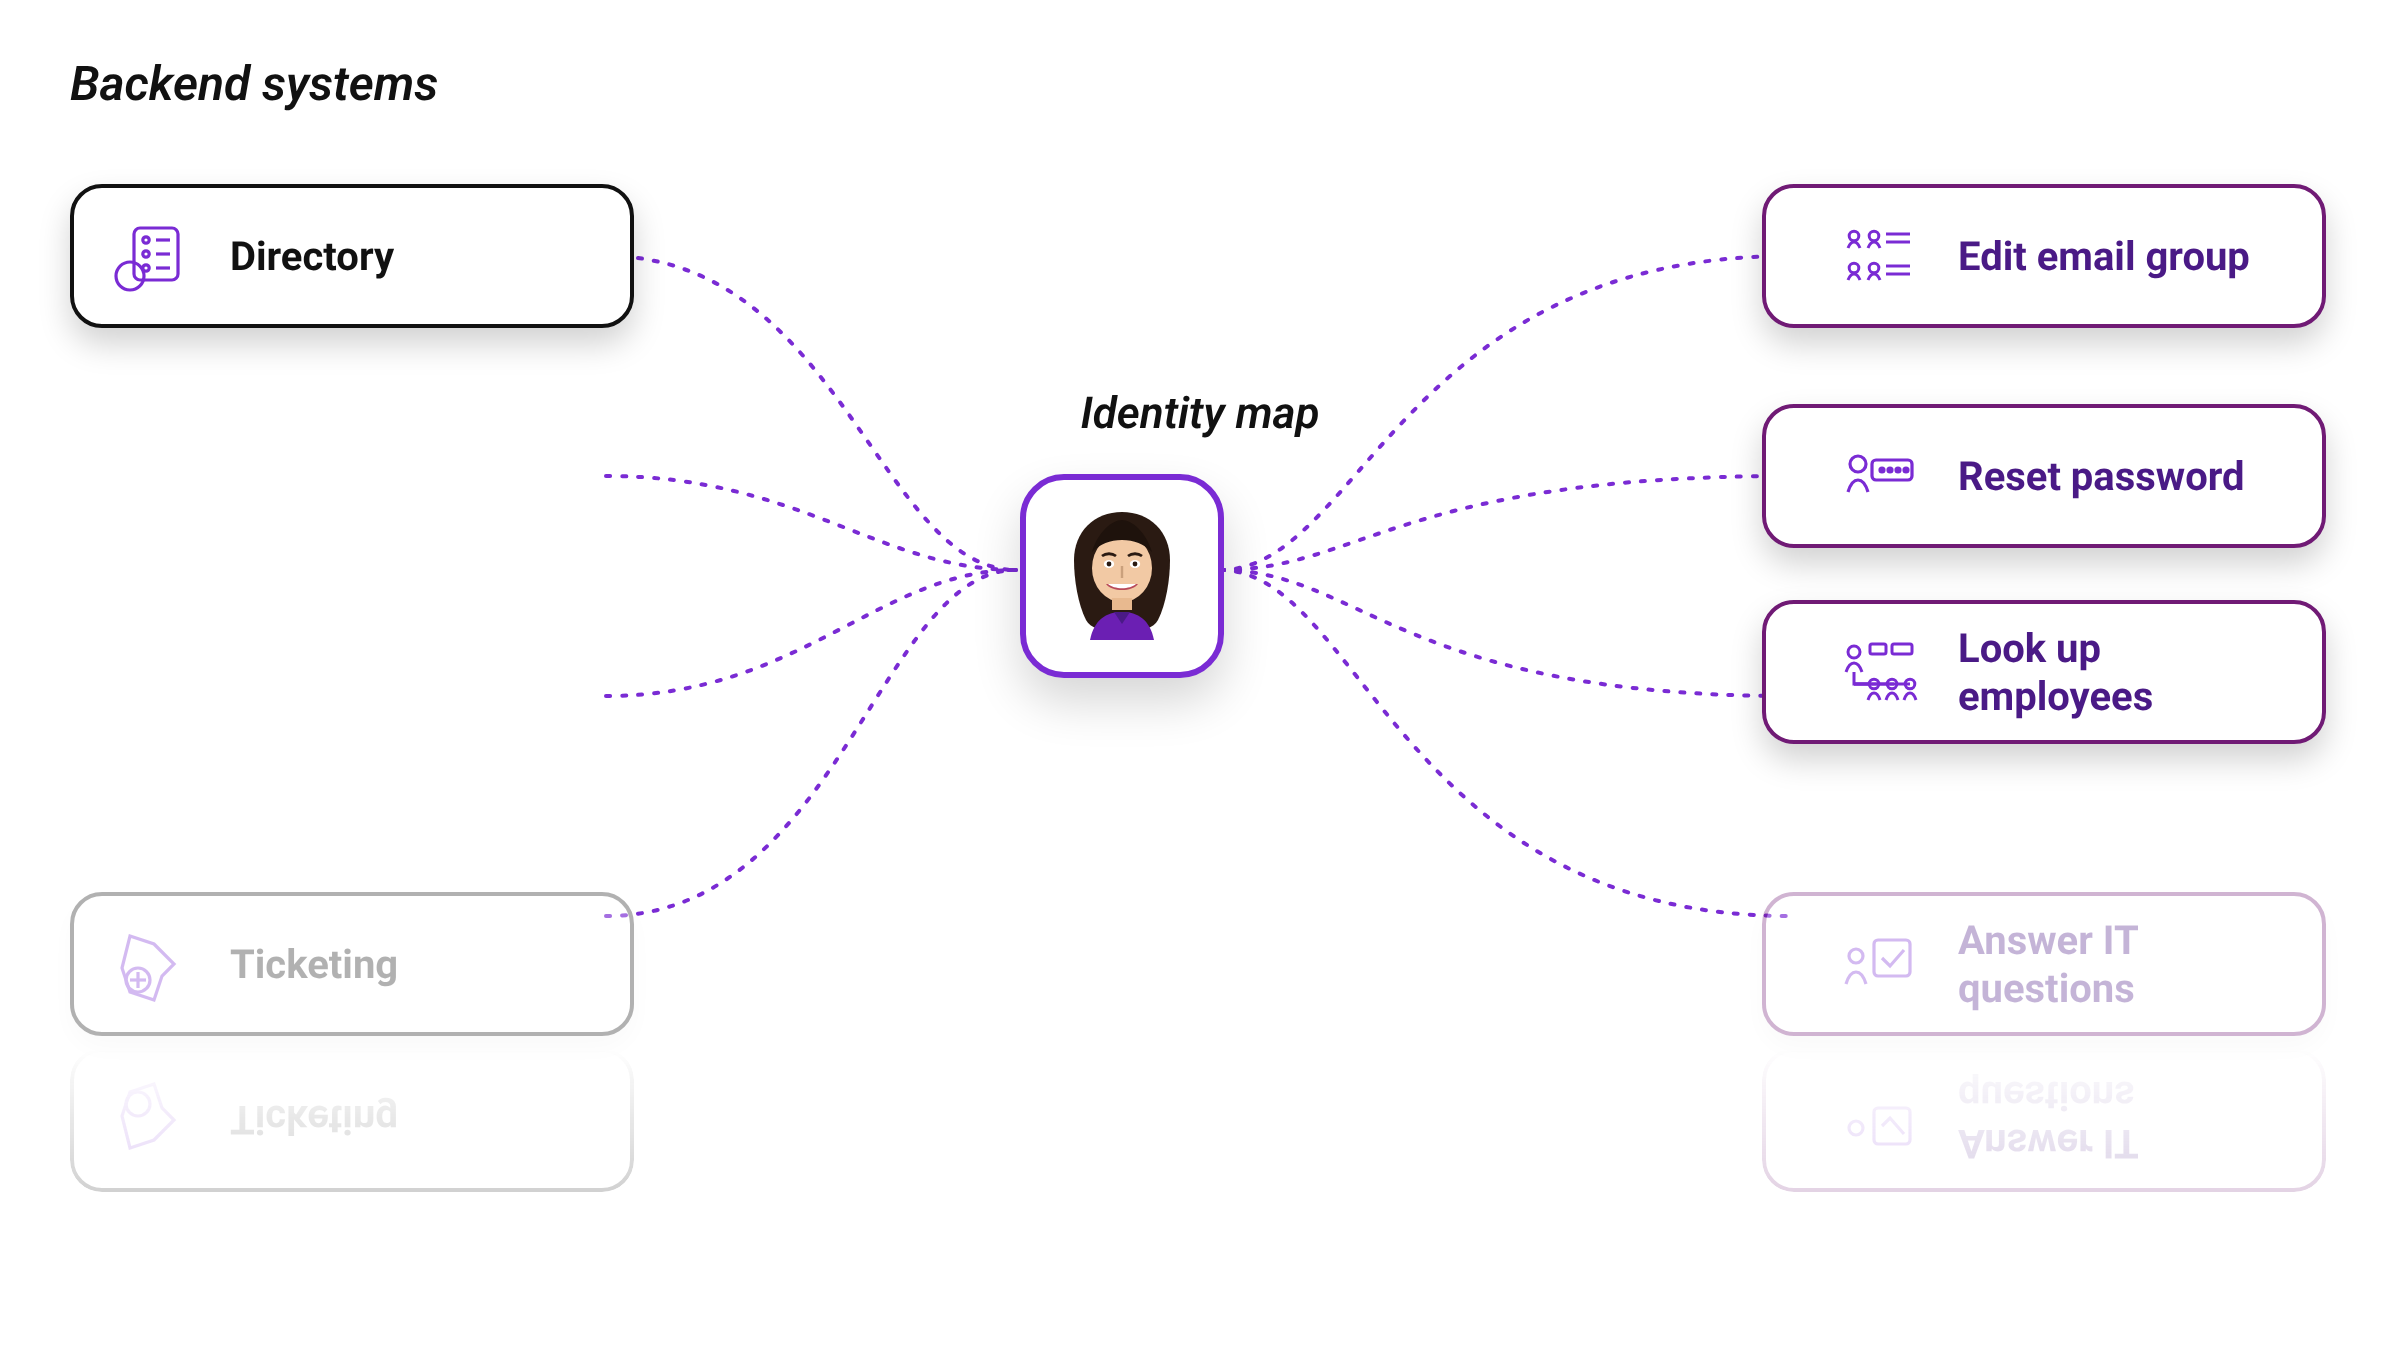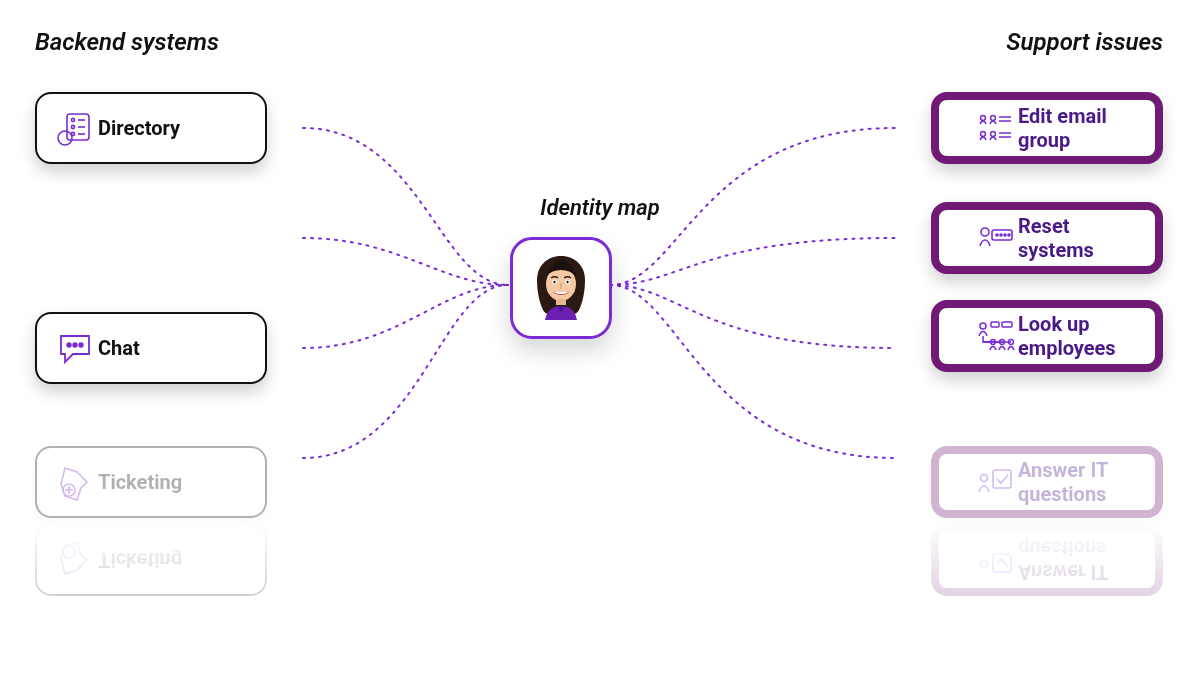--- a/index.html
+++ b/index.html
@@ -3,25 +3,25 @@
 <meta charset="utf-8">
 <style>
   html,body{margin:0;padding:0;width:1200px;height:673px;background:#fff;font-family:-apple-system,BlinkMacSystemFont,"Segoe UI",Roboto,Helvetica,Arial,sans-serif;color:#111;}
   .stage{position:relative;width:1200px;height:673px;overflow:hidden;}
   svg.connectors{position:absolute;left:0;top:0;width:1200px;height:673px;pointer-events:none;}
   .heading{position:absolute;font-style:italic;font-weight:600;font-size:24px;color:#111;}
   .heading.left{left:35px;top:28px;}
   .heading.right{right:37px;top:28px;text-align:right;}
   .heading.center{left:0;right:0;top:195px;text-align:center;font-size:22px;}
   
-  .card{position:absolute;display:flex;align-items:center;gap:3px;width:232px;height:72px;border-radius:16px;background:#fff;padding:0 18px;box-sizing:border-box;}
+  .card{position:absolute;display:flex;align-items:center;gap:20px;width:282px;height:72px;border-radius:16px;background:#fff;padding:0 18px;box-sizing:border-box;}
   .card .label{font-weight:700;font-size:20px;}
   .card.left{left:35px;border:2px solid #111;box-shadow:0 8px 16px rgba(0,0,0,.18);} 
   .card.left .label{color:#111;}
-  .card.right{right:37px;border:8px solid #701a75;box-shadow:0 8px 16px rgba(0,0,0,.18);padding-left:36px;} 
+  .card.right{right:37px;border:2px solid #701a75;box-shadow:0 8px 16px rgba(0,0,0,.18);padding-left:36px;} 
   .card.right .label{color:#4a1a86;}
   .card.faded{opacity:.32;box-shadow:0 6px 14px rgba(0,0,0,.08);margin-top:24px;} 
   .card .ic{width:40px;height:40px;display:flex;align-items:center;justify-content:center;}
   .card .ic svg{width:40px;height:40px;}
   
   .avatar{position:absolute;left:510px;top:237px;width:96px;height:96px;border:3px solid #7a2bd4;border-radius:22px;background:#fff;box-shadow:0 12px 24px rgba(0,0,0,.16);display:flex;align-items:center;justify-content:center;}
   .avatar svg{width:64px;height:72px;}
   
   .reflection{position:absolute;transform:scaleY(-1);opacity:.15;filter:blur(.3px);mask-image:linear-gradient(to bottom, rgba(0,0,0,.6), rgba(0,0,0,0));-webkit-mask-image:linear-gradient(to bottom, rgba(0,0,0,.6), rgba(0,0,0,0));}
 </style>
@@ -40,21 +40,20 @@
       <path d="M303 458 C 420 458, 440 285, 508 285"></path>
 
       <path d="M610 285 C 680 285, 700 128, 895 128"></path>
       <path d="M610 285 C 680 285, 700 238, 895 238"></path>
       <path d="M610 285 C 680 285, 700 348, 895 348"></path>
       <path d="M610 285 C 680 285, 700 458, 895 458"></path>
     </g>
   </svg>
 
   <div class="heading left">Backend systems</div>
-  <div class="heading right">Support issues</div>
   <div class="heading center">Identity map</div>
 
   <div class="card left" style="top:92px">
     <span class="ic">
       <svg viewBox="0 0 40 40">
           <g fill="none" stroke="#7a2bd4" stroke-width="1.6">
             <rect x="12" y="6" width="22" height="26" rx="3"></rect>
             <circle cx="18" cy="12" r="1.6"></circle>
             <line x1="23" y1="12" x2="30" y2="12"></line>
             <circle cx="18" cy="19" r="1.6"></circle>
@@ -62,33 +61,20 @@
             <circle cx="18" cy="26" r="1.6"></circle>
             <line x1="23" y1="26" x2="30" y2="26"></line>
             <circle cx="10" cy="30" r="7"></circle>
           </g>
         </svg>
     </span>
     <span class="label">Directory</span>
   </div>
 
 
-  <div class="card left" style="top:312px">
-    <span class="ic">
-      <svg viewBox="0 0 40 40">
-          <g fill="none" stroke="#7a2bd4" stroke-width="1.8">
-            <path d="M6 8h28v18H18l-8 8v-8H6z"></path>
-            <circle cx="14" cy="17" r="1.8" fill="#7a2bd4"></circle>
-            <circle cx="20" cy="17" r="1.8" fill="#7a2bd4"></circle>
-            <circle cx="26" cy="17" r="1.8" fill="#7a2bd4"></circle>
-          </g>
-        </svg>
-    </span>
-    <span class="label">Chat</span>
-  </div>
 
   <div class="card left faded" style="top:422px">
     <span class="ic">
       <svg viewBox="0 0 40 40">
           <g fill="none" stroke="#7a2bd4" stroke-width="1.6">
             <path d="M10 6l12 4 10 10-6 6-4 12-12-4-4-12z"></path>
             <circle cx="14" cy="28" r="6"></circle>
             <line x1="14" y1="24" x2="14" y2="32"></line>
             <line x1="10" y1="28" x2="18" y2="28"></line>
           </g>
@@ -138,21 +124,21 @@
         <circle cx="10" cy="14" r="4"></circle>
             <path d="M5 28c1.2-4 3-6 5-6s3.8 2 5 6"></path>
         <rect x="17" y="12" width="20" height="10" rx="2"></rect>
         <circle cx="22" cy="17" r="1" fill="#7a2bd4"></circle>
             <circle cx="26" cy="17" r="1" fill="#7a2bd4"></circle>
             <circle cx="30" cy="17" r="1" fill="#7a2bd4"></circle>
             <circle cx="34" cy="17" r="1" fill="#7a2bd4"></circle>
       </g>
         </svg>
     </span>
-    <span class="label">Reset systems</span>
+    <span class="label">Reset password</span>
   </div>
 
   <div class="card right" style="top:300px">
     <span class="ic">
       <svg viewBox="0 0 40 40">
           <g fill="none" stroke="#7a2bd4" stroke-width="1.5">
         <circle cx="8" cy="10" r="3"></circle>
             <path d="M4 20c1-3 2.5-4.5 4-4.5S11 17 12 20"></path>
         <rect x="16" y="6" width="8" height="5" rx="1"></rect>
             <rect x="27" y="6" width="10" height="5" rx="1"></rect>

